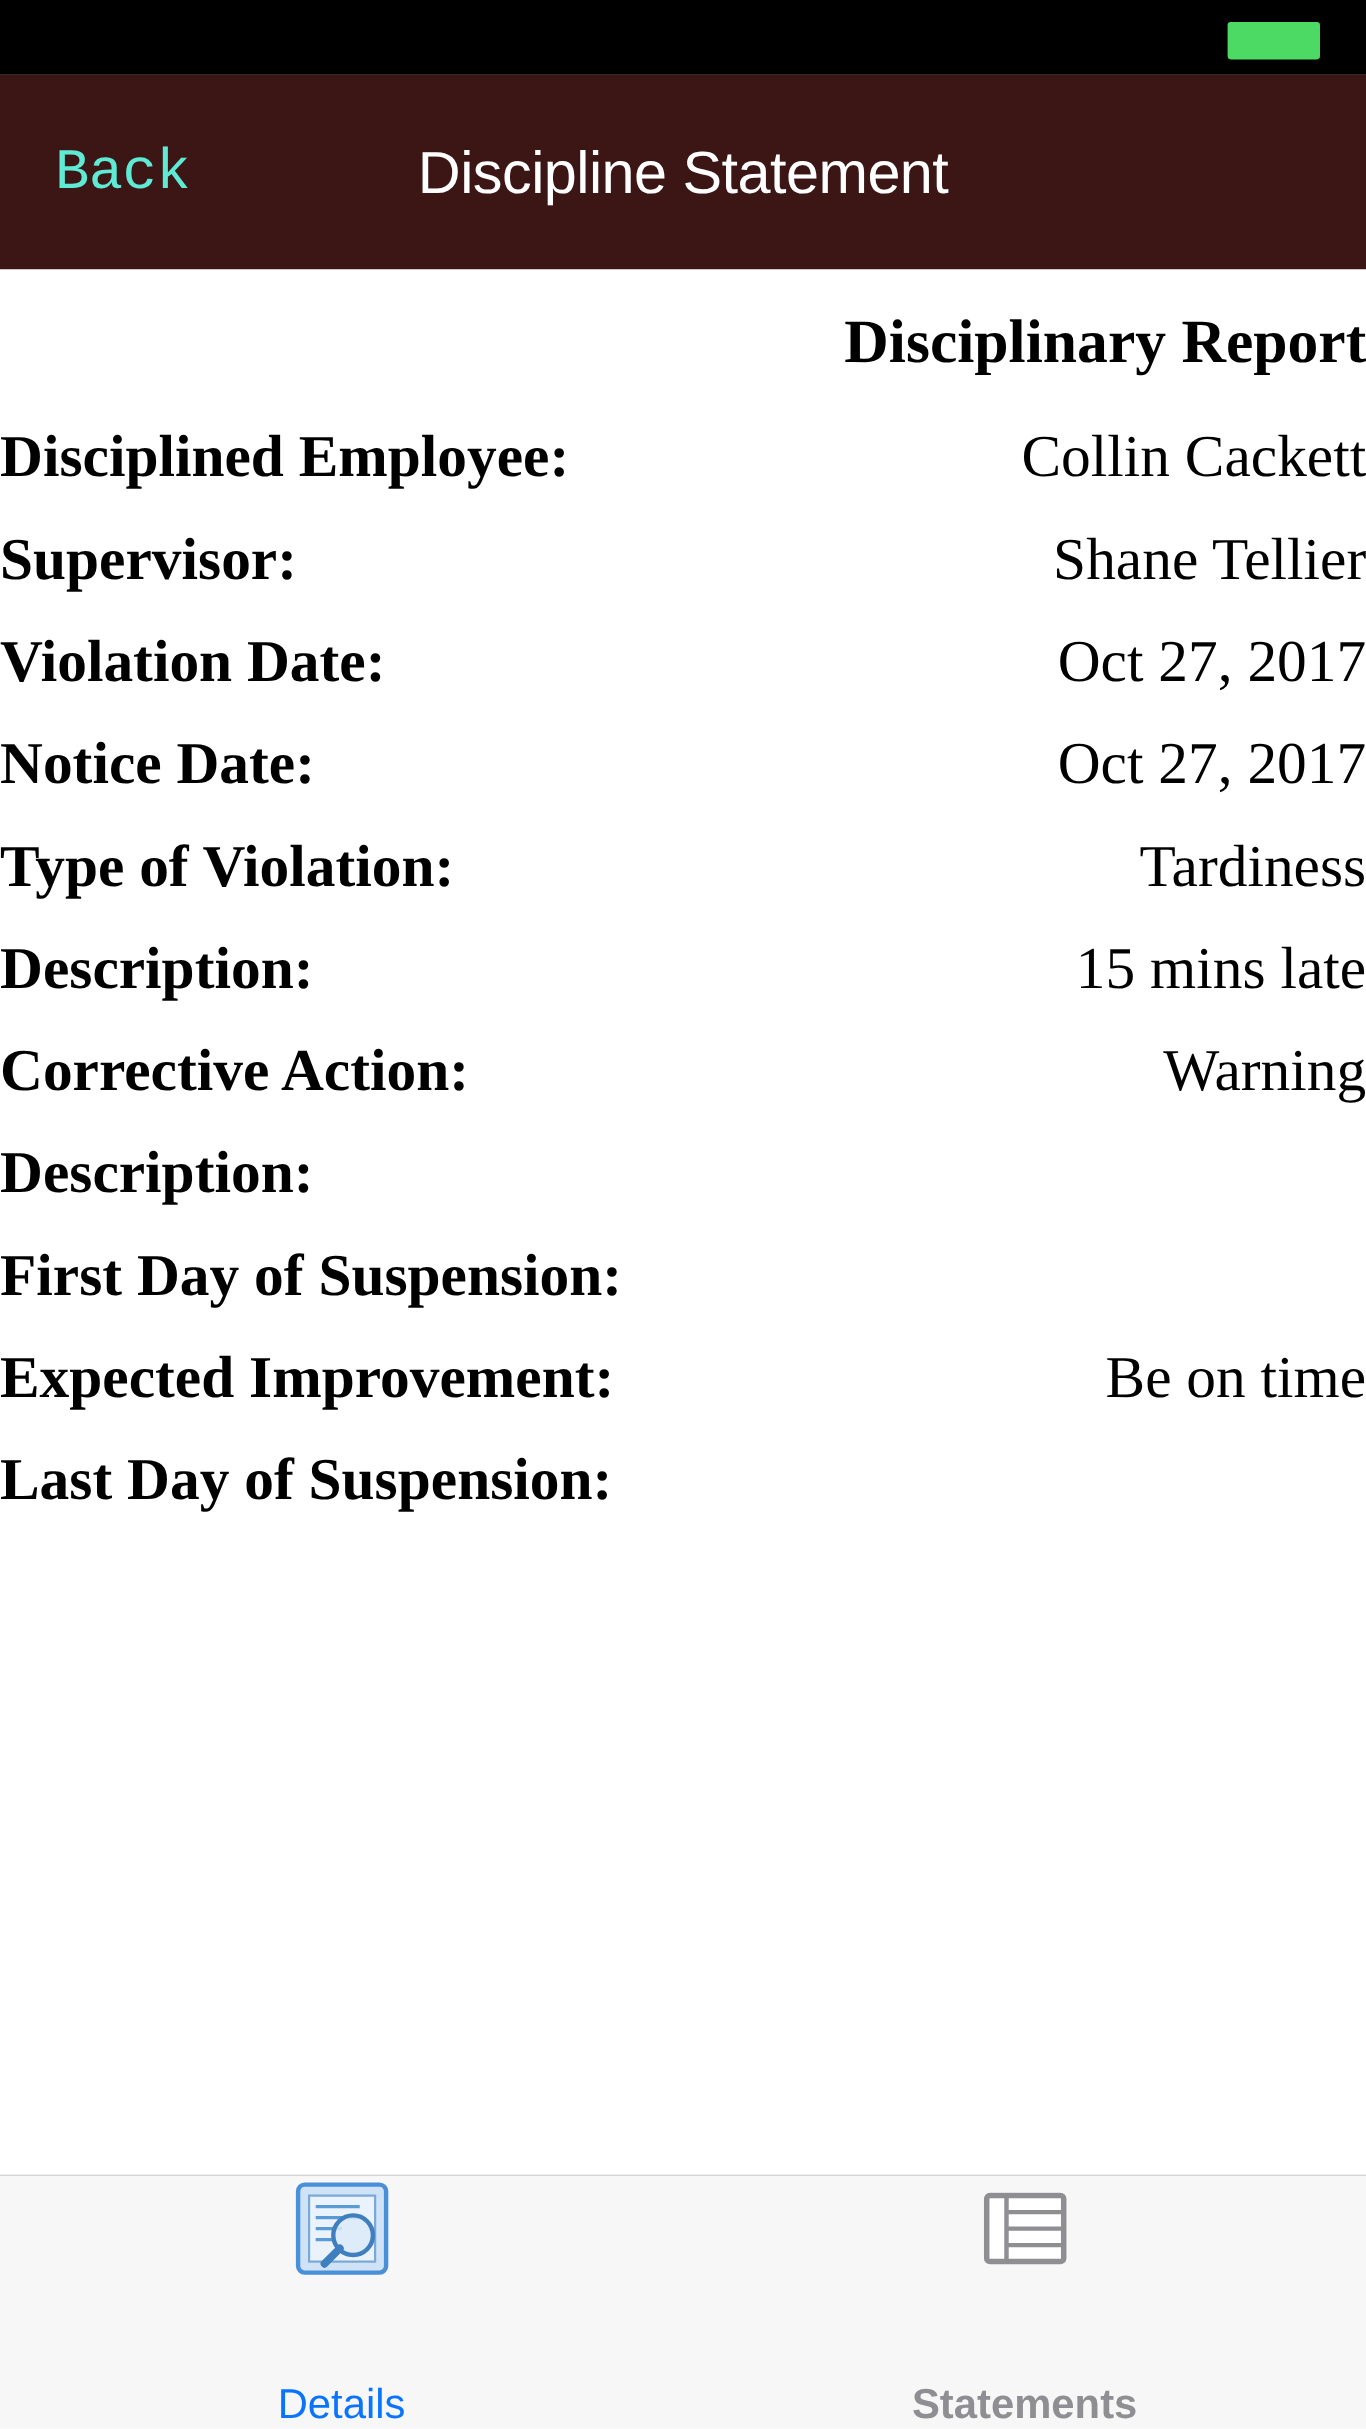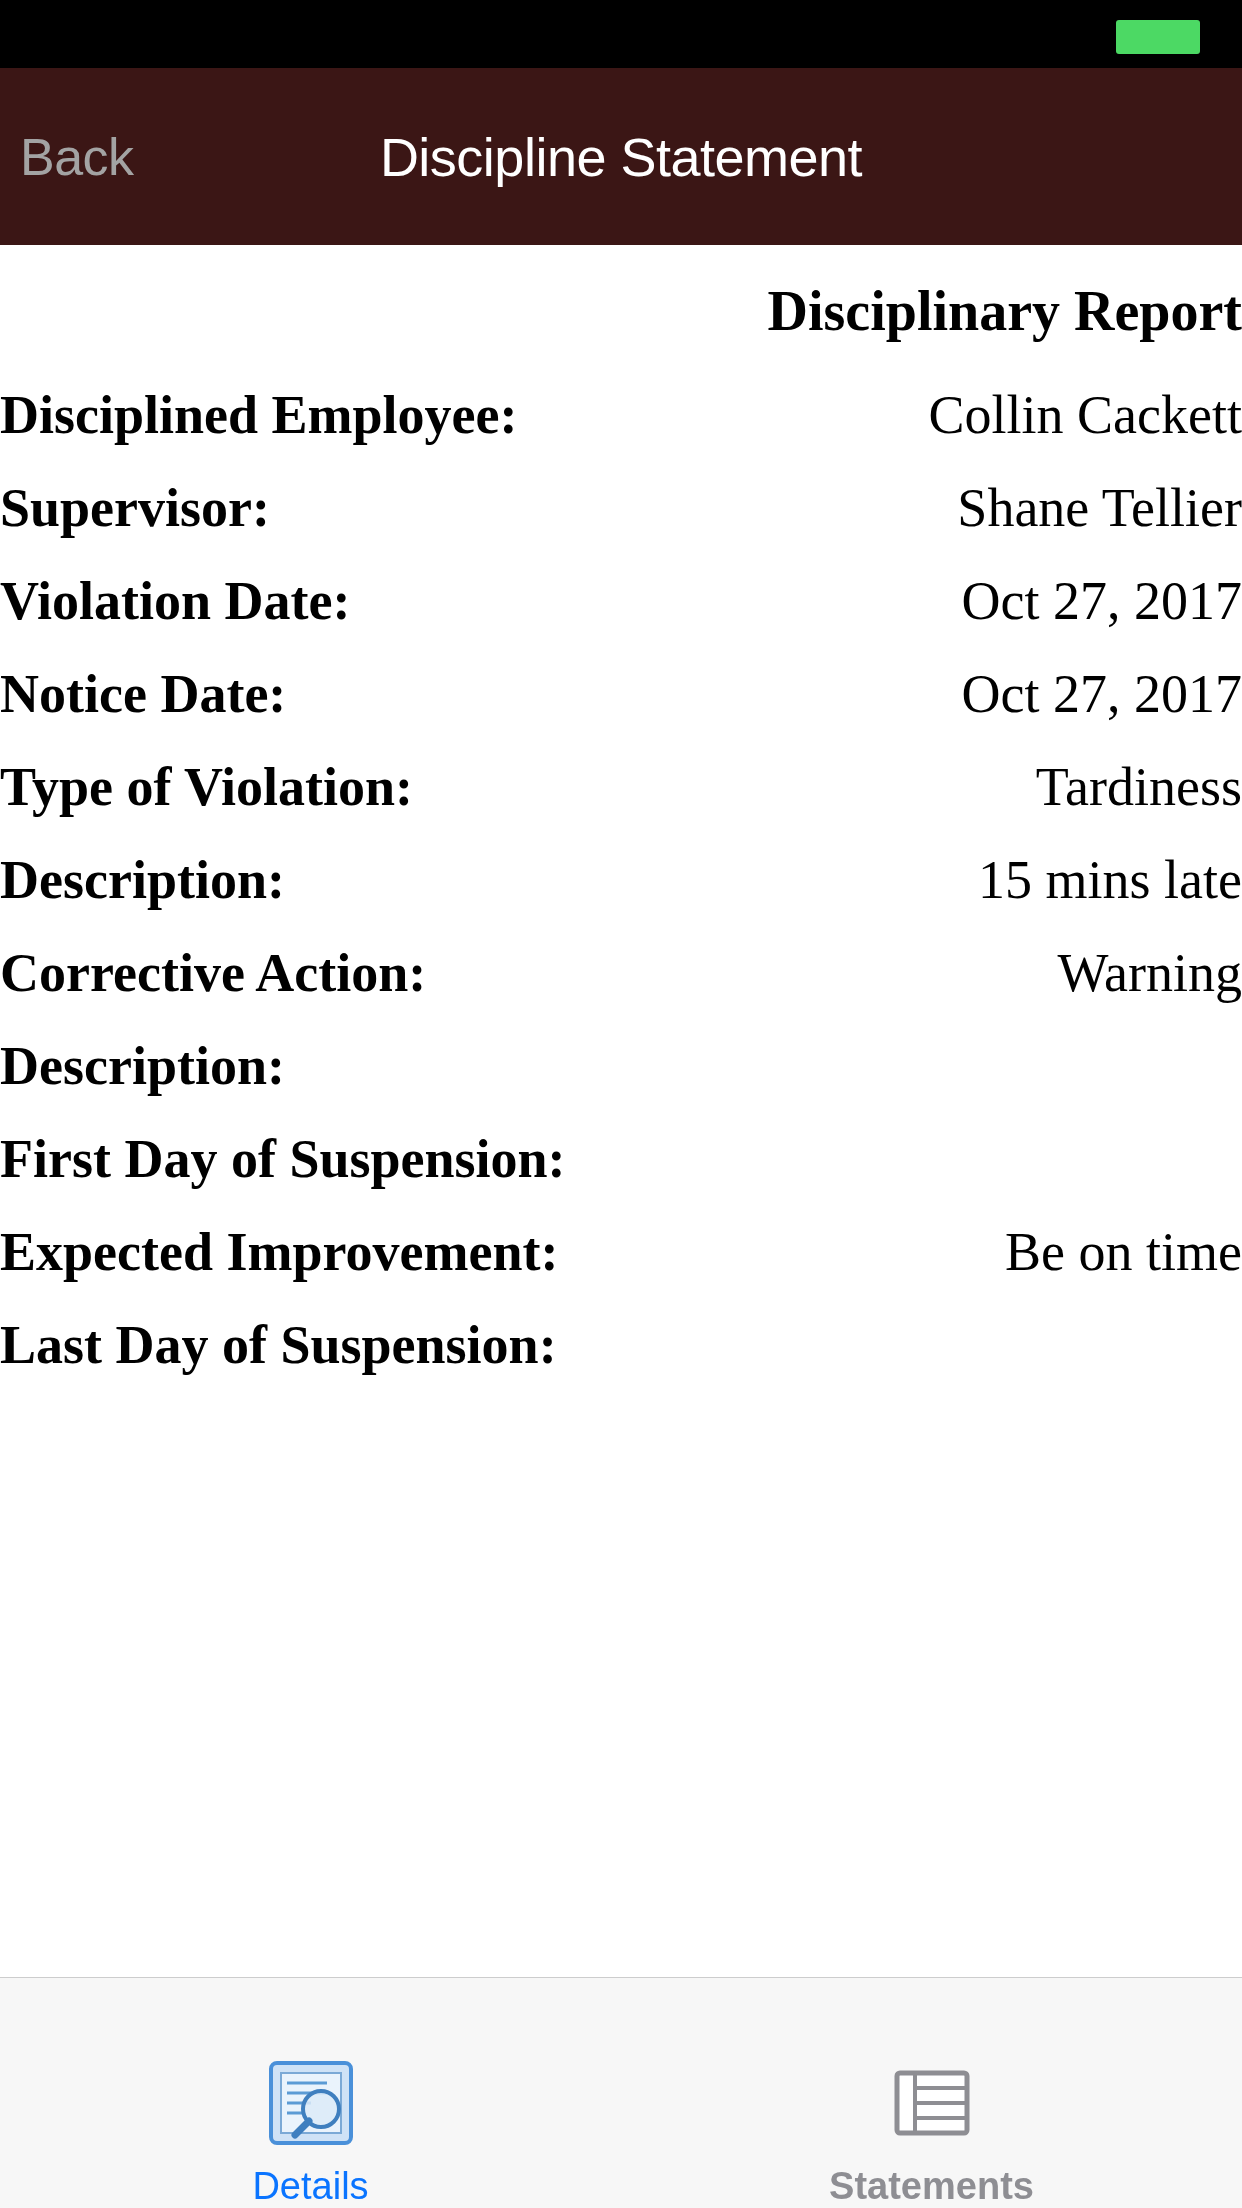--- a/index.html
+++ b/index.html
@@ -36,26 +36,26 @@
   
   .nav-bar {
     position: absolute;
     top: 68px; left: 0;
     width: 1242px;
     height: 177px;
     background: #3b1615;
   }
   .nav-back {
     position: absolute;
-    left: 20px;
+    left: 50px;
     top: 50%;
     transform: translateY(-50%);
-    color: #a3a3a3;
+    color: #5eead4;
     font-size: 52px;
-    font-family: Liberation Sans, sans-serif;
+    font-family: Liberation Mono, monospace;
     letter-spacing: -0.5px;
     background: none;
     border: none;
     padding: 0;
     cursor: pointer;
   }
   .nav-title {
     position: absolute;
     left: 0; right: 0;
     top: 50%;
@@ -121,21 +121,21 @@
     height: 230px;
     background: #f7f7f7;
     border-top: 1px solid #cdcdcd;
     display: flex;
   }
   .tab-item {
     flex: 1;
     display: flex;
     flex-direction: column;
     align-items: center;
-    justify-content: flex-end;
+    justify-content: space-between;
     cursor: pointer;
   }
   .tab-icon {
     height: 96px;
     display: flex;
     align-items: center;
     justify-content: center;
   }
   .tab-label {
     margin-top: 14px;

